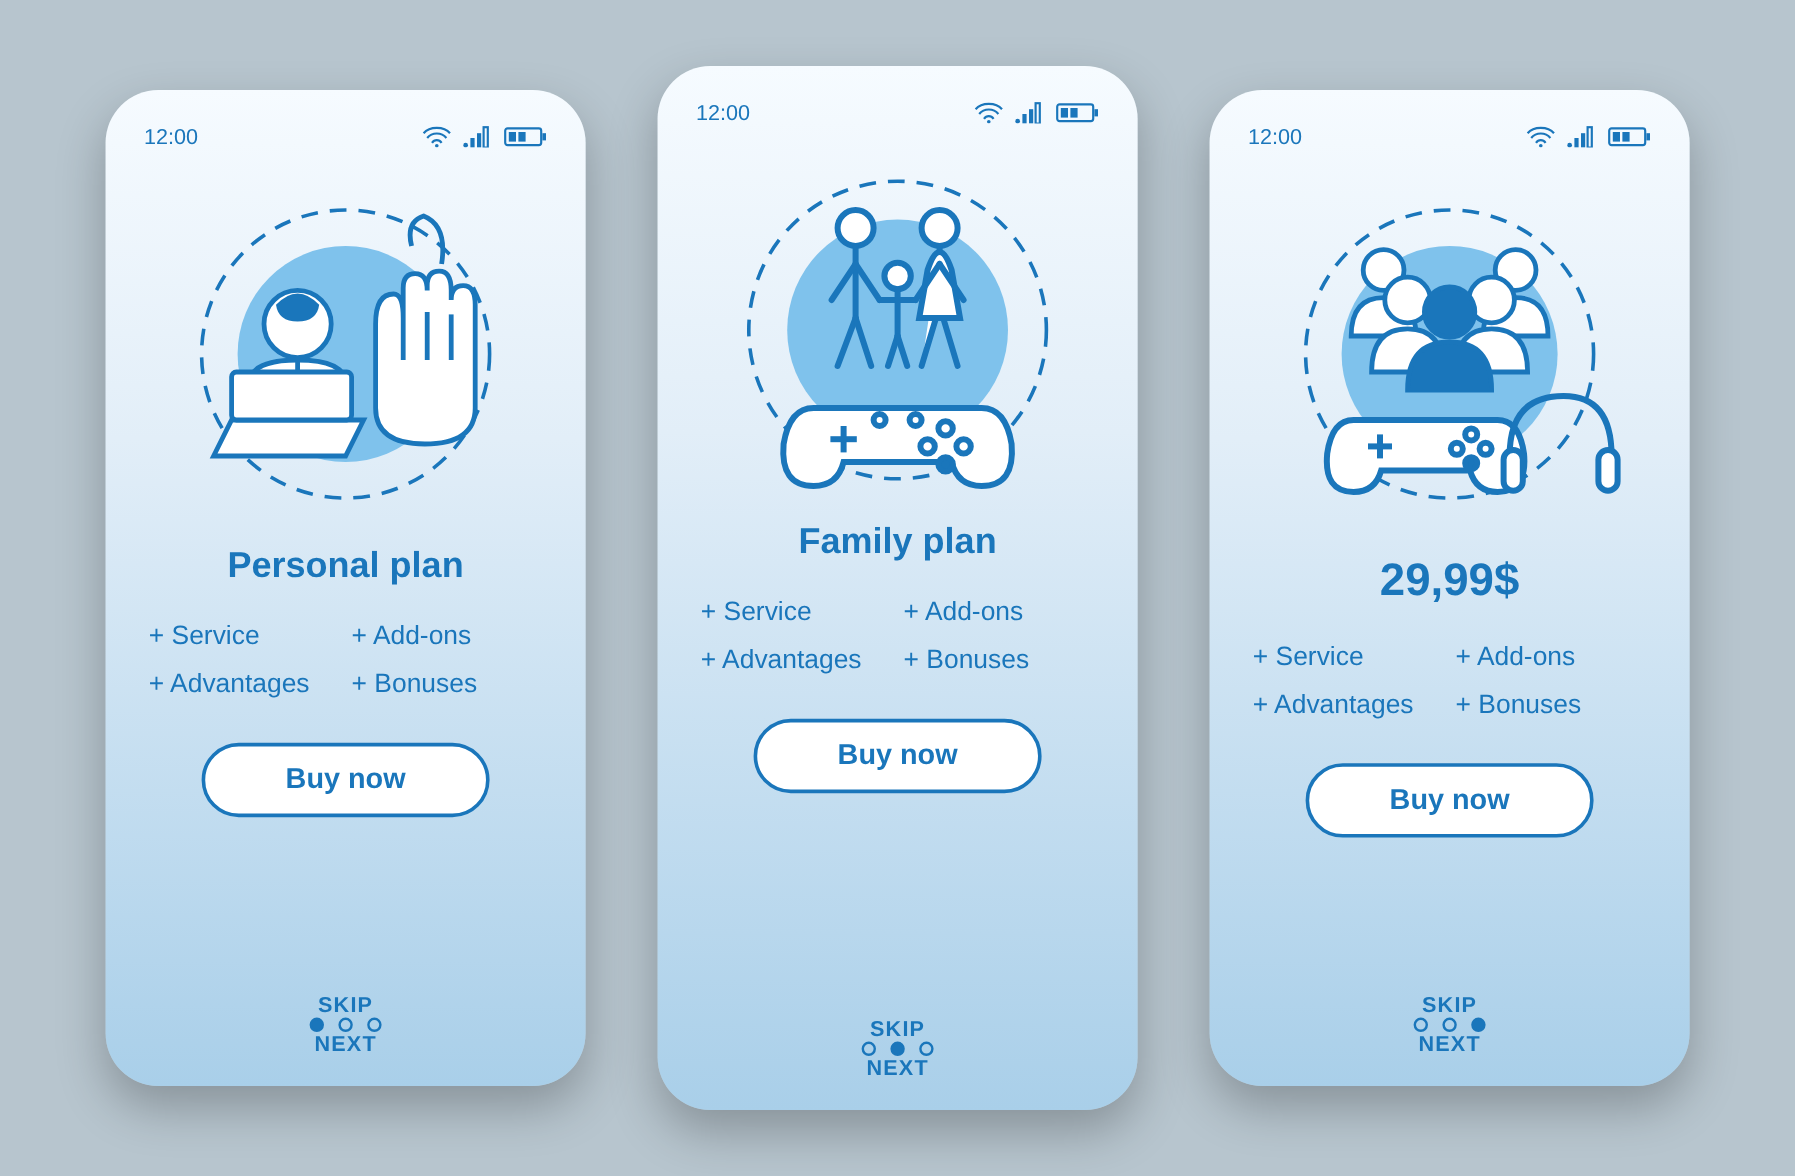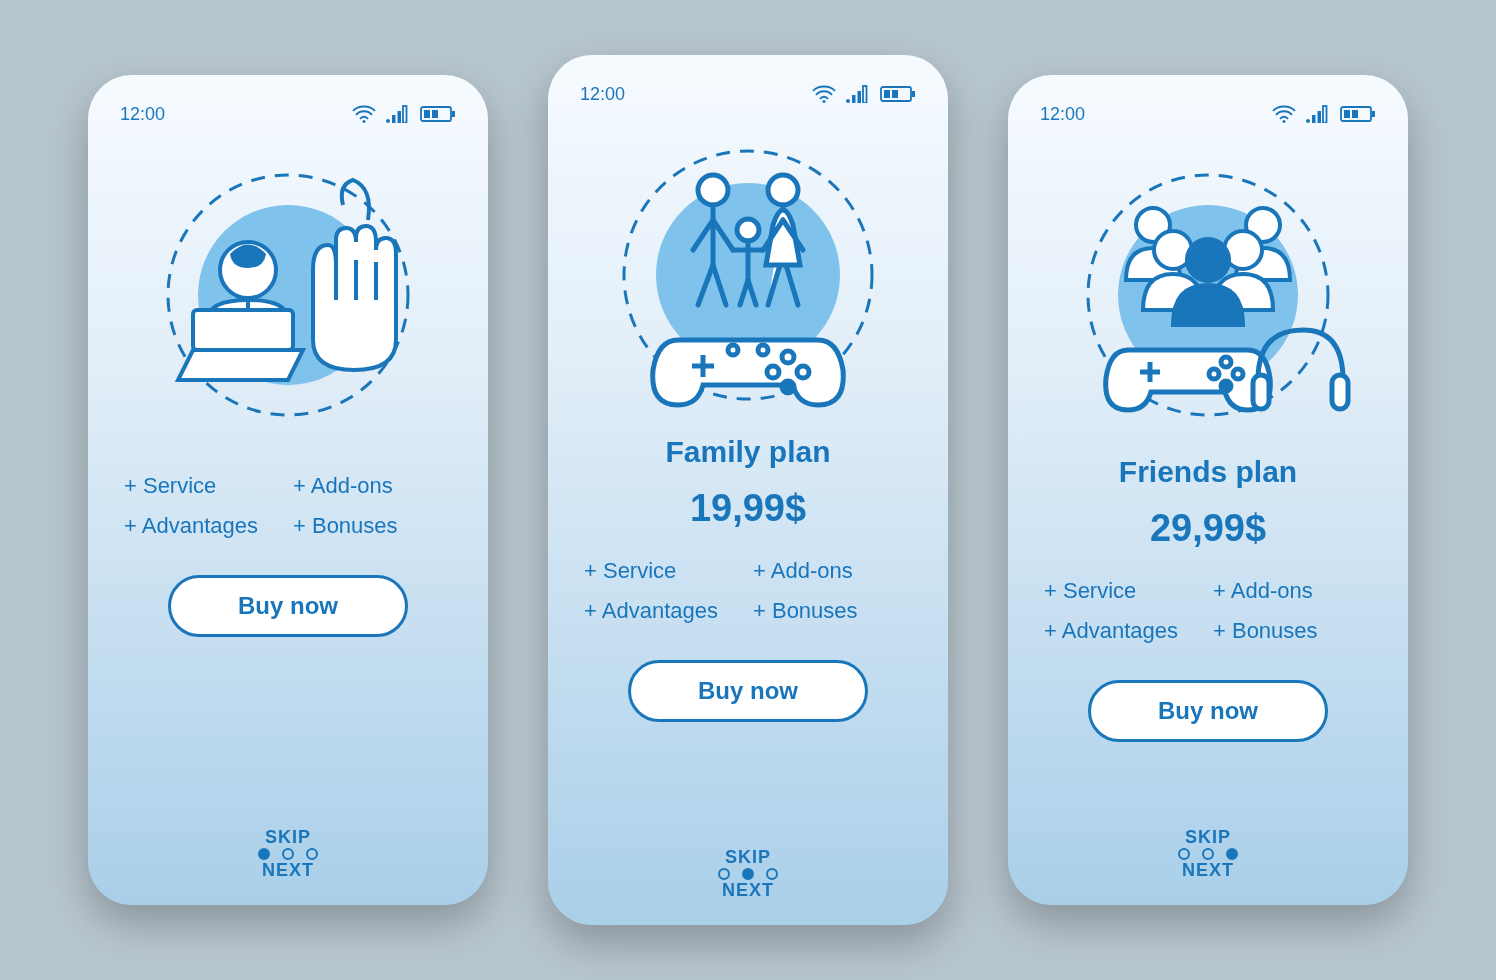--- a/index.html
+++ b/index.html
@@ -159,20 +159,21 @@
       <g stroke="#1a76bb" stroke-width="4" fill="#fff">
         <path d="M205 55 Q200 35 215 30 Q235 38 230 70" fill="none"></path>
         <path d="M175 190 L175 120 Q175 95 190 95 Q198 95 198 115 L198 90 Q198 78 208 78 Q218 78 218 92 L218 88 Q218 76 228 76 Q238 76 238 92 L238 100 Q238 88 248 88 Q258 88 258 104 L258 190 Q258 220 216 220 Q175 220 175 190 Z"></path>
         <line x1="198" y1="115" x2="198" y2="150"></line>
           <line x1="218" y1="110" x2="218" y2="150"></line>
           <line x1="238" y1="112" x2="238" y2="150"></line>
       </g>
     </svg>
   </div>
 
+  <div class="plan-title">Personal plan</div>
   <div class="features">
     <div class="feature">+ Service</div>
     <div class="feature">+ Add-ons</div>
     <div class="feature">+ Advantages</div>
     <div class="feature">+ Bonuses</div>
   </div>
   <div class="buy-btn">Buy now</div>
   <div class="nav-row">
     <span class="skip">SKIP</span>
     <div class="dots">
@@ -248,21 +249,20 @@
           <circle cx="205" cy="247" r="6"></circle>
           <circle cx="175" cy="247" r="6"></circle>
           <circle cx="190" cy="262" r="6" fill="#1a76bb"></circle>
         <circle cx="135" cy="225" r="5"></circle>
           <circle cx="165" cy="225" r="5"></circle>
       </g>
     </svg>
   </div>
 
   <div class="plan-title">Family plan</div>
-  <div class="plan-price">19,99$</div>
   <div class="features">
     <div class="feature">+ Service</div>
     <div class="feature">+ Add-ons</div>
     <div class="feature">+ Advantages</div>
     <div class="feature">+ Bonuses</div>
   </div>
   <div class="buy-btn">Buy now</div>
   <div class="nav-row">
     <span class="skip">SKIP</span>
     <div class="dots">
@@ -344,21 +344,20 @@
       </g>
 
       <g stroke="#1a76bb" stroke-width="5" fill="#fff">
         <path d="M200 230 Q200 180 245 180 Q285 180 285 230" fill="none"></path>
         <rect x="195" y="225" width="16" height="34" rx="8"></rect>
         <rect x="274" y="225" width="16" height="34" rx="8"></rect>
       </g>
     </svg>
   </div>
 
-  <div class="plan-title">Friends plan</div>
   <div class="plan-price">29,99$</div>
   <div class="features">
     <div class="feature">+ Service</div>
     <div class="feature">+ Add-ons</div>
     <div class="feature">+ Advantages</div>
     <div class="feature">+ Bonuses</div>
   </div>
   <div class="buy-btn">Buy now</div>
   <div class="nav-row">
     <span class="skip">SKIP</span>

